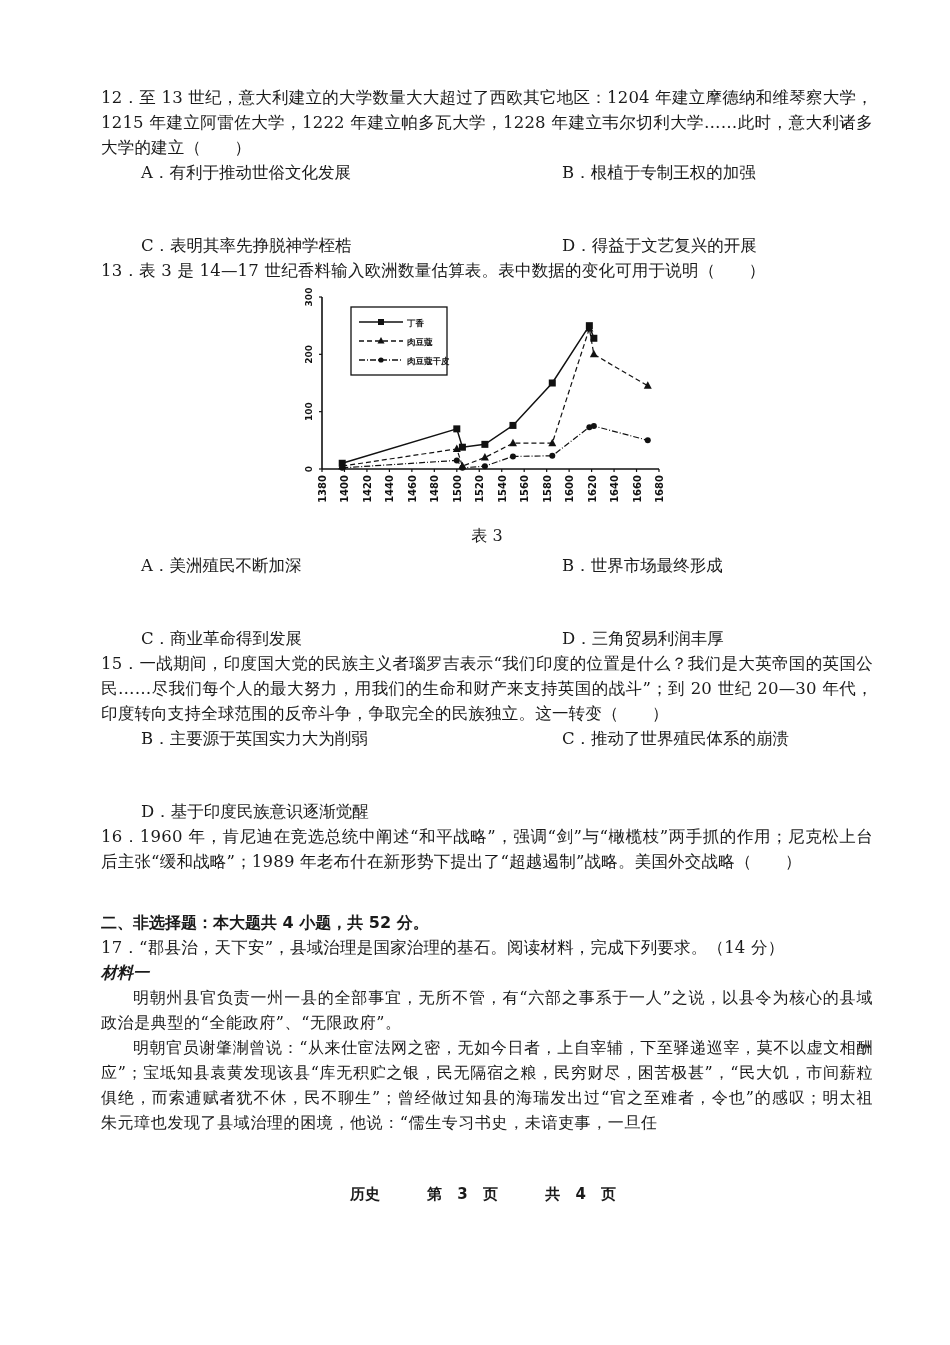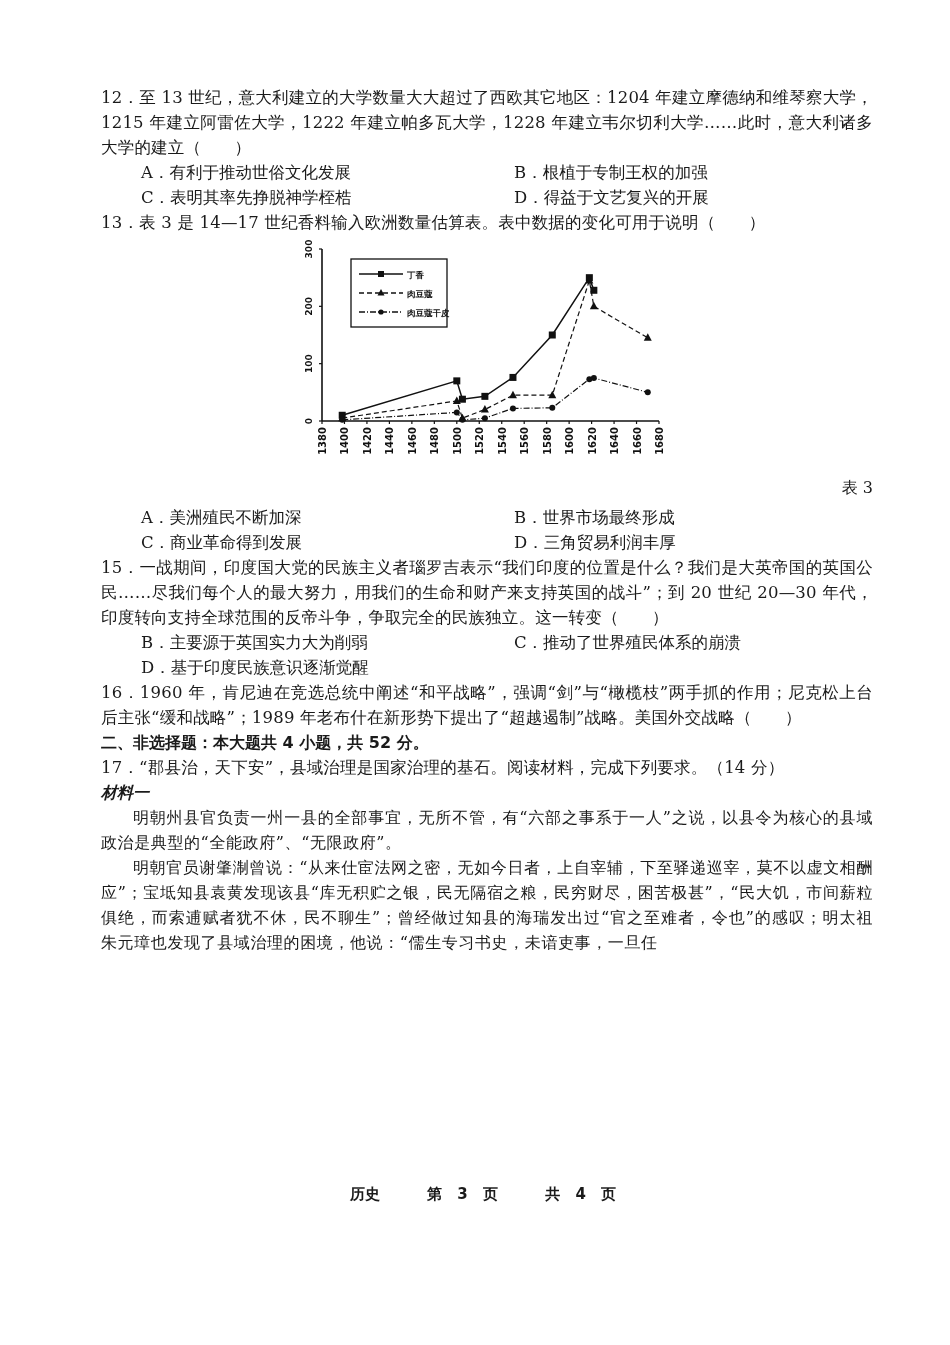--- a/index.html
+++ b/index.html
@@ -2,26 +2,26 @@
 <html><head>
 <meta charset="utf-8">
 <style>
   html, body { margin: 0; padding: 0; background: #ffffff; }
   body { width: 950px; height: 1345px; position: relative; overflow: hidden;
          font-family: "DejaVu Serif", "Liberation Serif", serif; color: #1a1a1a; }
   .page { position: absolute; left: 8px; top: 0; width: 950px; height: 1345px; }
   .content { position: absolute; left: 93px; top: 85px; width: 772px; font-size: 16.5px; line-height: 25px; }
   .q { margin: 0; }
   .q-text { text-align: justify; text-align-last: left; letter-spacing: 0.2px; }
-  .opts { display: grid; grid-template-columns: 373px 399px; padding-left: 40px; box-sizing: border-box; width: 812px; }
+  .opts { display: grid; grid-template-columns: 373px 399px; padding-left: 40px; box-sizing: border-box; width: 812px; gap: 48px; }
   .opt { white-space: nowrap; }
   .chart-wrap { position: relative; width: 772px; height: 270px; }
   .chart-svg { position: absolute; left: 188px; top: 4px; }
-  .caption { position: absolute; left: 0; width: 772px; text-align: right; top: 240px; font-size: 16px; }
-  .section { font-weight: bold; font-family: "DejaVu Sans", "Liberation Sans", sans-serif; font-size: 16px; }
+  .caption { position: absolute; left: 0; width: 772px; text-align: center; top: 240px; font-size: 16px; }
+  .section { font-weight: bold; font-family: "DejaVu Sans", "Liberation Sans", sans-serif; font-size: 16px; margin-top: 36px; }
   .material-title { font-weight: bold; font-style: italic; font-family: "DejaVu Sans", "Liberation Sans", sans-serif; font-size: 16px; }
   .para { text-indent: 2em; text-align: justify; font-size: 16px; letter-spacing: 0.6px; }
   .footer { position: absolute; top: 1185px; left: 0; width: 950px; text-align: center; font-size: 15px; font-weight: bold;
             font-family: "DejaVu Sans", "Liberation Sans", sans-serif; word-spacing: 10px; }
   .footer span { margin: 0 16px; }
 </style>
 </head>
 <body>
 
 <div class="page">

